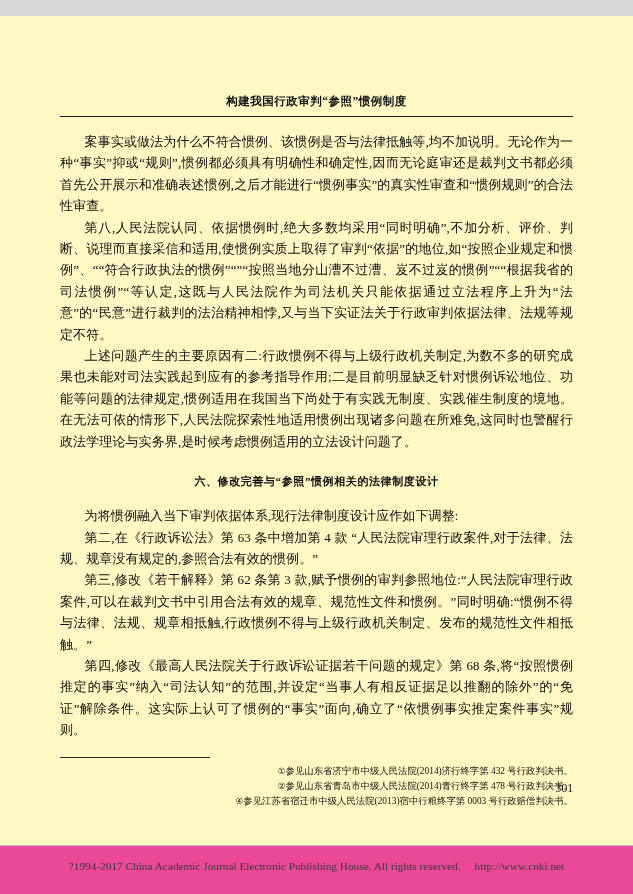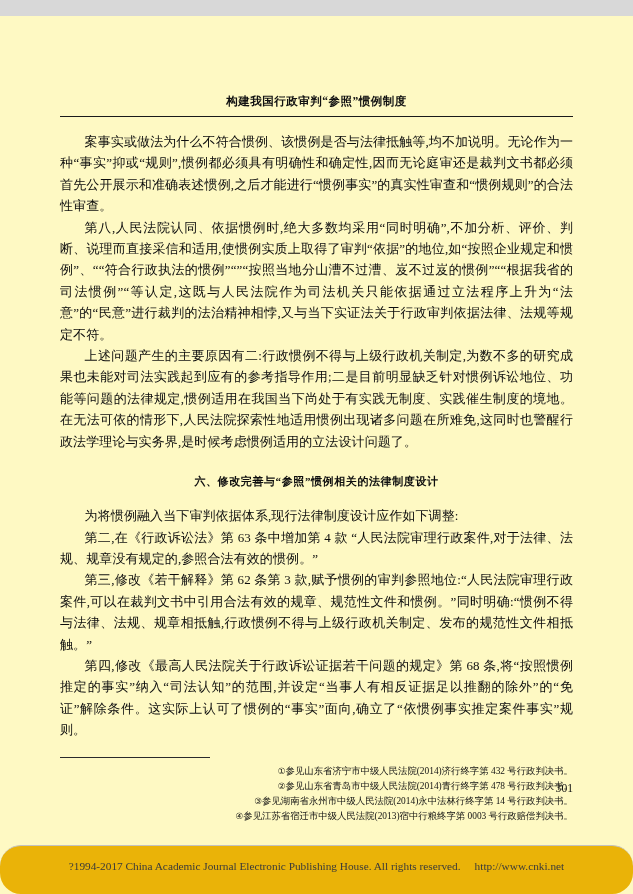--- a/index.html
+++ b/index.html
@@ -89,23 +89,22 @@
     top: 766px;
     font-size: 11.6px;
     color: #111;
   }
   .copyright-bar {
     position: absolute;
     left: 0;
     bottom: 0;
     width: 633px;
     height: 48px;
-    background: #eab308;
+    background: #ec4899;
     border-top: 1px solid #c2c2c2;
-    border-radius: 21px;
   }
   .copyright-text {
     position: absolute;
     left: 0;
     top: 14px;
     width: 633px;
     text-align: center;
     font-size: 11.3px;
     color: #3a3a3a;
     font-family: "Liberation Serif", "DejaVu Serif", serif;
@@ -138,23 +137,20 @@
     <div class="footnote-sep"></div>
 
     <div class="footnotes">
       <div>
         <span class="fn-mark">①</span><span>参见山东省济宁市中级人民法院(2014)济行终字第 432 号行政判决书。</span>
       </div>
       <div>
         <span class="fn-mark">②</span><span>参见山东省青岛市中级人民法院(2014)青行终字第 478 号行政判决书。</span>
       </div>
       <div>
-        <span class="fn-mark">③</span><span>参见湖南省永州市中级人民法院(2014)永中法林行终字第 14 号行政判决书。</span>
-      </div>
-      <div>
         <span class="fn-mark">④</span><span>参见江苏省宿迁市中级人民法院(2013)宿中行粮终字第 0003 号行政赔偿判决书。</span>
       </div>
     </div>
 
   </div>
 
   <div class="page-number">301</div>
 
 </div>
 

